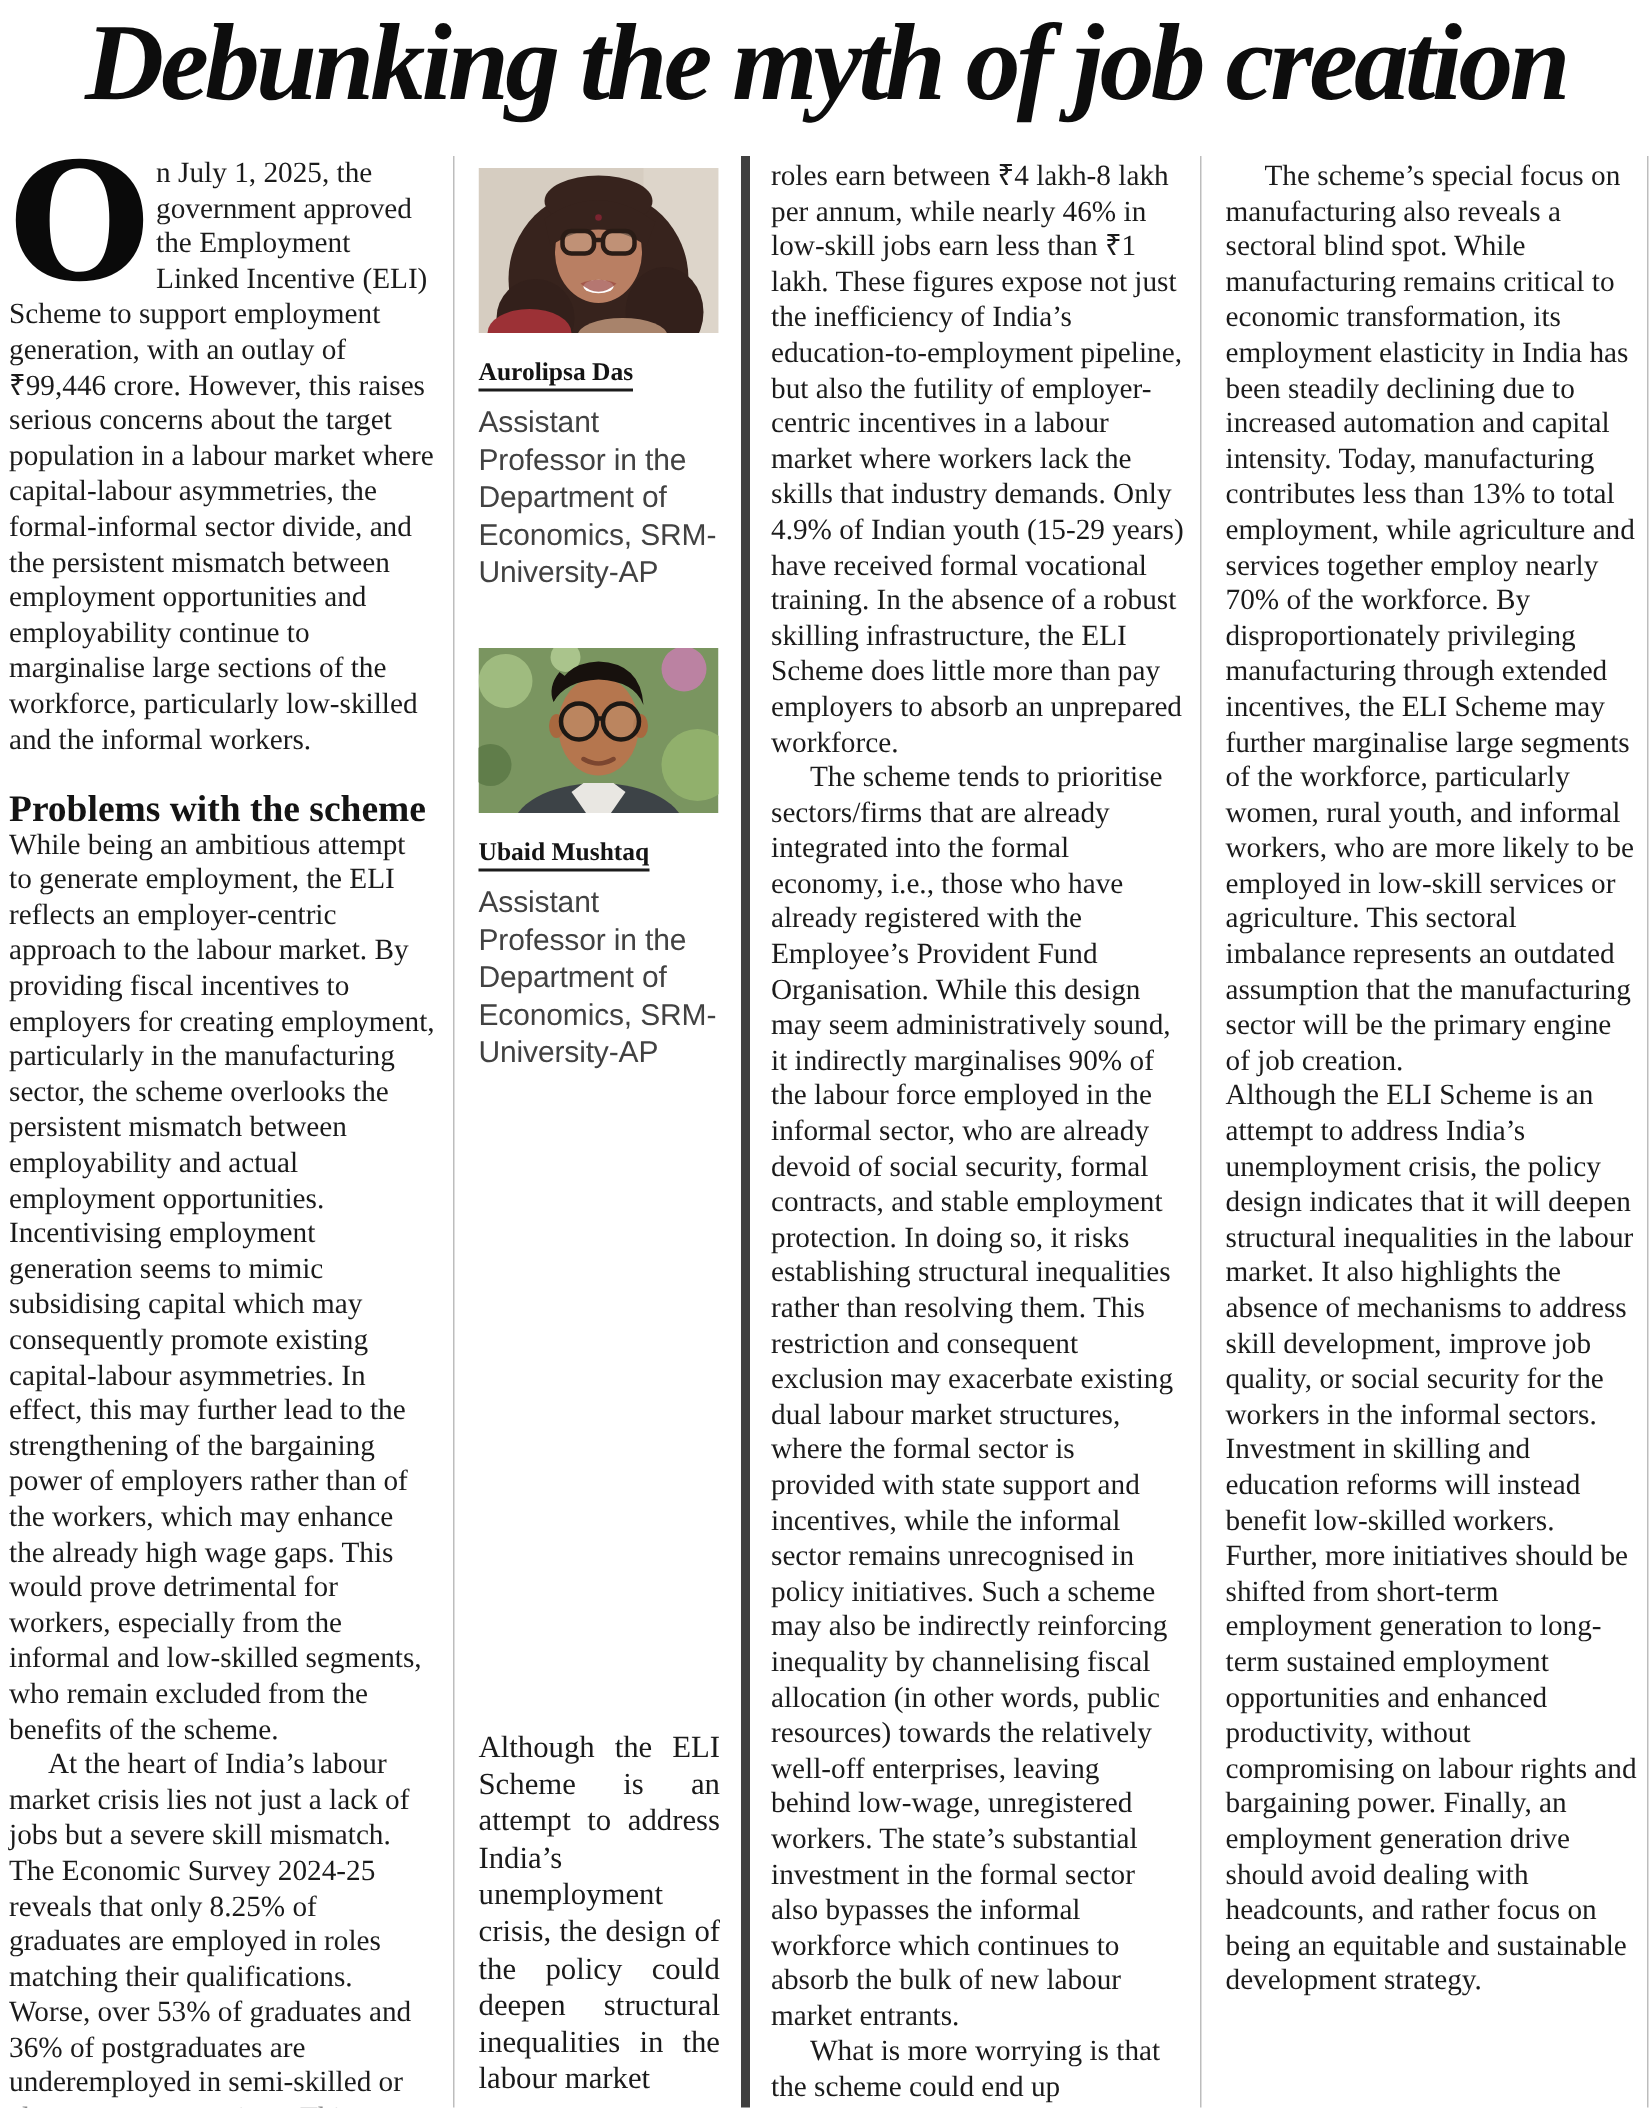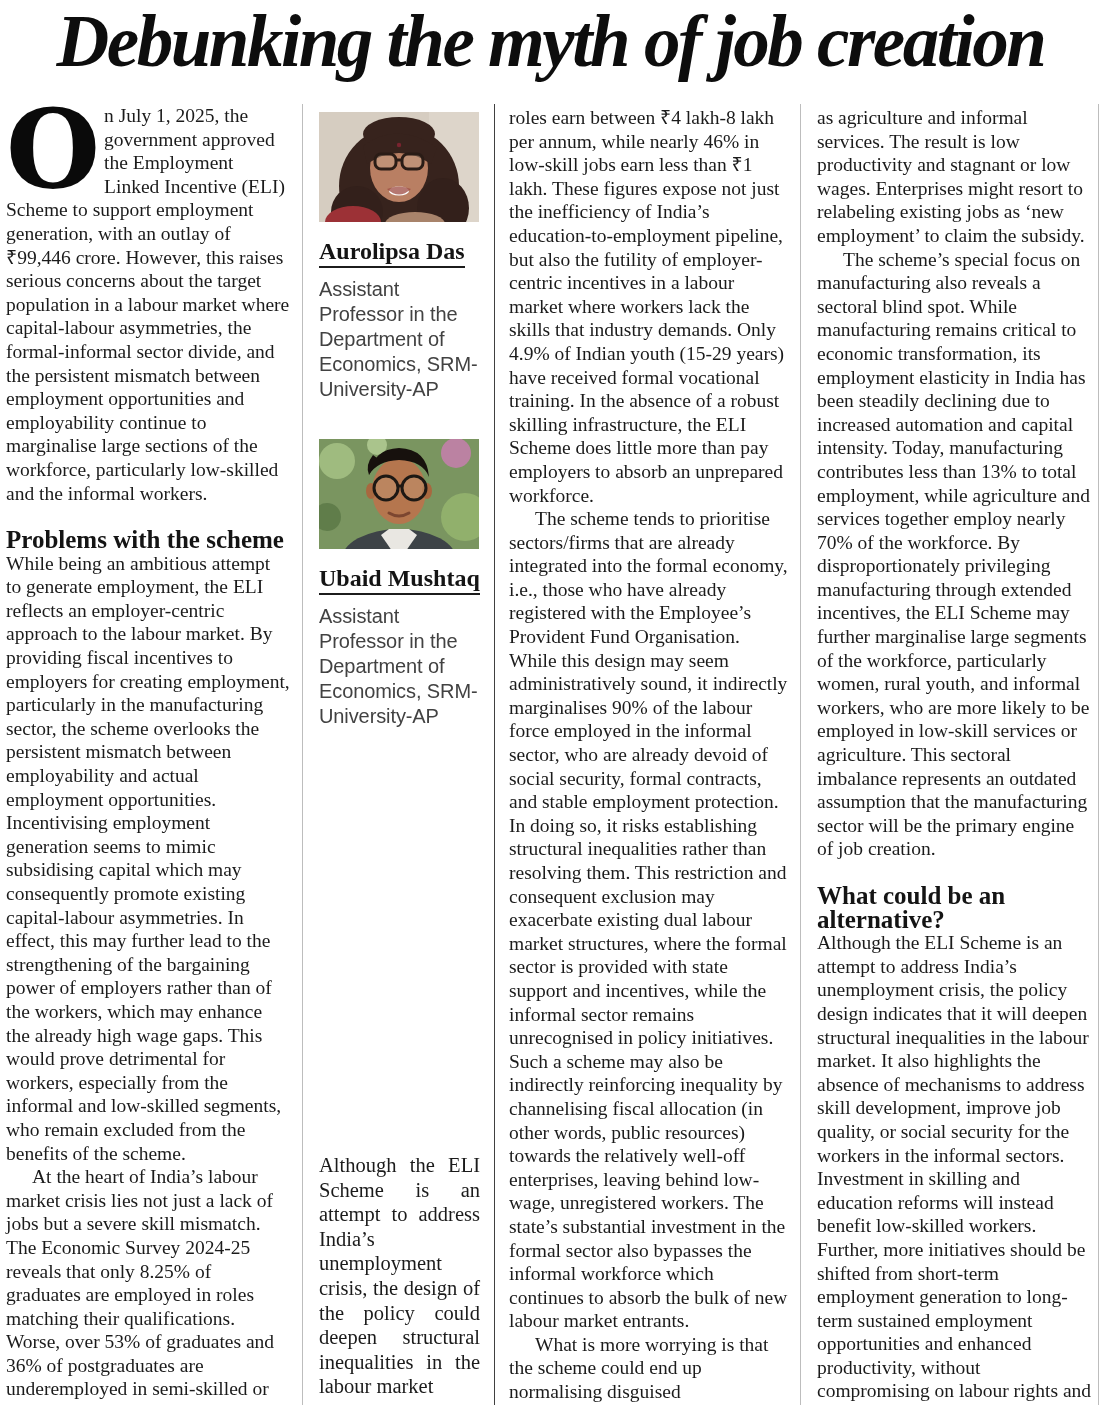--- a/index.html
+++ b/index.html
@@ -15,21 +15,21 @@
     letter-spacing:-2.5px;color:#0d0d0d;white-space:nowrap;
   }
   .grid{
     position:absolute;top:104px;left:0;width:1098px;bottom:0;
     display:grid;grid-template-columns:302px 192px 306px 298px;
     border-right:1px solid #bdbdbd;
   }
   .col{box-sizing:border-box;overflow:hidden;}
   .col-1{padding:0 12px 0 6px;}
   .col-2{border-left:1px solid #bdbdbd;padding:8px 14px 4px 16px;display:flex;flex-direction:column;}
-  .col-3{border-left:1px solid #404040;padding:2px 10px 0 14px;}
+  .col-3{border-left:6px solid #404040;padding:2px 10px 0 14px;}
   .col-4{border-left:1px solid #bdbdbd;padding:2px 3px 0 16px;}
 
   .body-text p{margin:0;font-size:19.5px;line-height:23.6px;text-align:left;}
   .body-text p.indent{text-indent:26px;}
   .subhead{
     font-size:25px;line-height:23.6px;font-weight:700;margin:23px 0 0 0;color:#141414;
   }
   .dropcap{
     float:left;
     font-family:"DejaVu Serif", serif;font-weight:700;
@@ -37,21 +37,21 @@
     margin:4px 9px 0 0;letter-spacing:-5px;color:#0a0a0a;
   }
 
   
   .author-block{margin:0;}
   .author-block + .author-block{margin-top:37px;}
   .author-photo{display:block;width:160px;height:110px;}
   .author-photo svg{display:block;}
   .author-name{
     display:inline-block;margin-top:16px;
-    font-size:24px;font-weight:700;color:#141414;
+    font-size:17px;font-weight:700;color:#141414;
     border-bottom:2px solid #1c1c1c;padding-bottom:1px;
     text-decoration:none;
   }
   .author-title{
     margin-top:9px;width:162px;
     font-family:"Liberation Sans", sans-serif;
     font-size:20px;line-height:25px;color:#424242;letter-spacing:-0.1px;
   }
 
   .pull-quote{
@@ -132,20 +132,18 @@
       <div class="pull-quote">Although the ELI Scheme is an attempt to address India’s unemployment crisis, the design of the policy could deepen structural inequalities in the labour market</div>
     </div>
 
     <div class="col col-3 body-text">
       <p>roles earn between ₹4 lakh-8 lakh per annum, while nearly 46% in low-skill jobs earn less than ₹1 lakh. These figures expose not just the inefficiency of India’s education-to-employment pipeline, but also the futility of employer-centric incentives in a labour market where workers lack the skills that industry demands. Only 4.9% of Indian youth (15-29 years) have received formal vocational training. In the absence of a robust skilling infrastructure, the ELI Scheme does little more than pay employers to absorb an unprepared workforce.</p>
       <p class="indent">The scheme tends to prioritise sectors/firms that are already integrated into the formal economy, i.e., those who have already registered with the Employee’s Provident Fund Organisation. While this design may seem administratively sound, it indirectly marginalises 90% of the labour force employed in the informal sector, who are already devoid of social security, formal contracts, and stable employment protection. In doing so, it risks establishing structural inequalities rather than resolving them. This restriction and consequent exclusion may exacerbate existing dual labour market structures, where the formal sector is provided with state support and incentives, while the informal sector remains unrecognised in policy initiatives. Such a scheme may also be indirectly reinforcing inequality by channelising fiscal allocation (in other words, public resources) towards the relatively well-off enterprises, leaving behind low-wage, unregistered workers. The state’s substantial investment in the formal sector also bypasses the informal workforce which continues to absorb the bulk of new labour market entrants.</p>
       <p class="indent">What is more worrying is that the scheme could end up normalising disguised unemployment – where people appear to be employed but are in fact not contributing to output – which is common in sectors such</p>
     </div>
 
     <div class="col col-4 body-text">
-      <p>as agriculture and informal services. The result is low productivity and stagnant or low wages. Enterprises might resort to relabeling existing jobs as ‘new employment’ to claim the subsidy.</p>
       <p class="indent">The scheme’s special focus on manufacturing also reveals a sectoral blind spot. While manufacturing remains critical to economic transformation, its employment elasticity in India has been steadily declining due to increased automation and capital intensity. Today, manufacturing contributes less than 13% to total employment, while agriculture and services together employ nearly 70% of the workforce. By disproportionately privileging manufacturing through extended incentives, the ELI Scheme may further marginalise large segments of the workforce, particularly women, rural youth, and informal workers, who are more likely to be employed in low-skill services or agriculture. This sectoral imbalance represents an outdated assumption that the manufacturing sector will be the primary engine of job creation.</p>
-      <h3 class="subhead">What could be an alternative?</h3>
       <p>Although the ELI Scheme is an attempt to address India’s unemployment crisis, the policy design indicates that it will deepen structural inequalities in the labour market. It also highlights the absence of mechanisms to address skill development, improve job quality, or social security for the workers in the informal sectors. Investment in skilling and education reforms will instead benefit low-skilled workers. Further, more initiatives should be shifted from short-term employment generation to long-term sustained employment opportunities and enhanced productivity, without compromising on labour rights and bargaining power. Finally, an employment generation drive should avoid dealing with headcounts, and rather focus on being an equitable and sustainable development strategy.</p>
     </div>
 
   </div>
 </div>
 
 </body></html>

